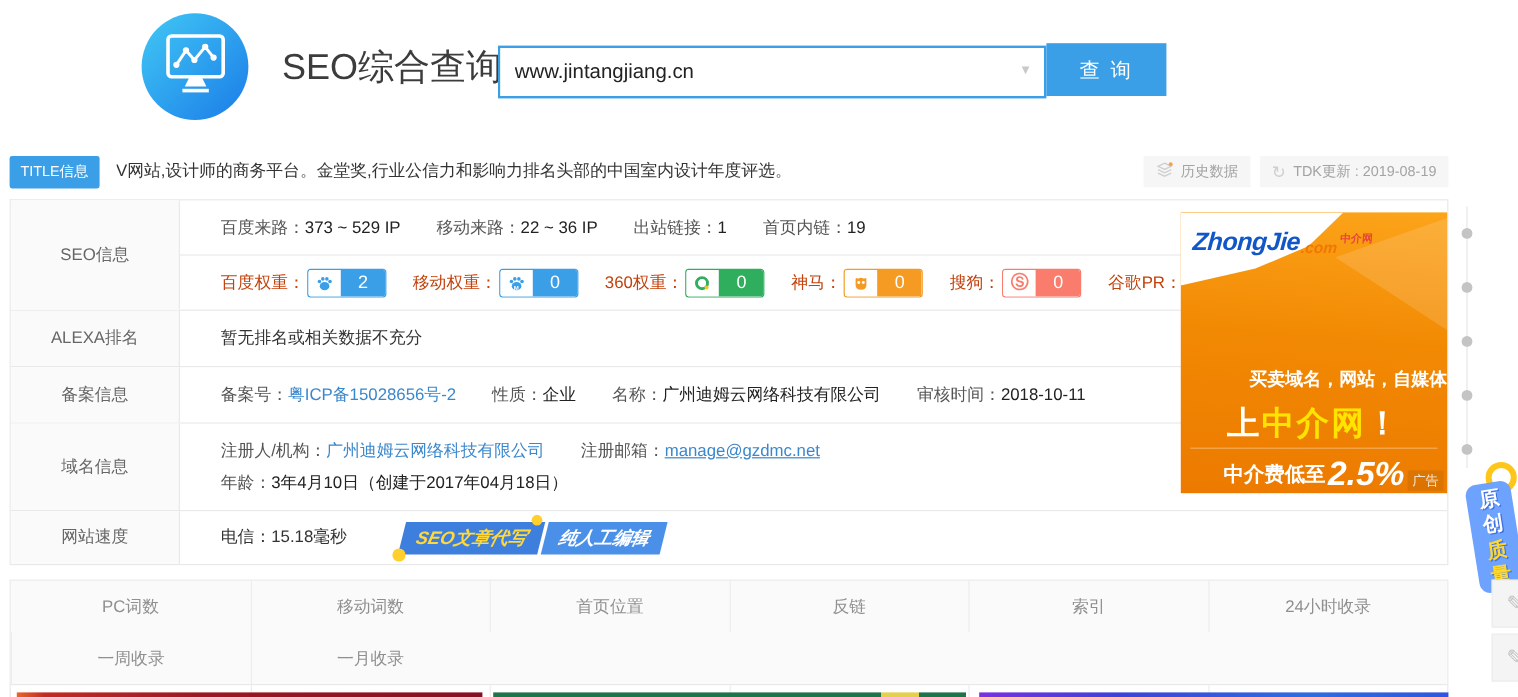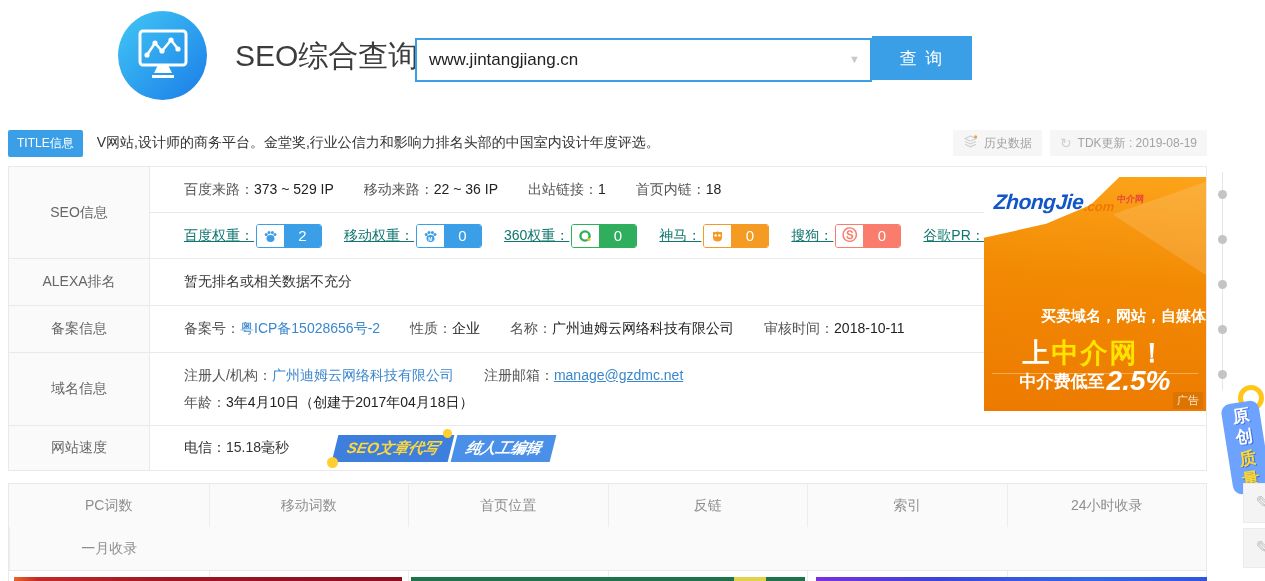--- a/index.html
+++ b/index.html
@@ -45,21 +45,21 @@
   .kv .v{color:#222;}
   .red{color:#f53c3c;}
   .blue-link{color:#3a87cc;text-decoration:none;cursor:pointer;}
   .blue-link.u{text-decoration:underline;}
   .h-alexa{height:46px;} .h-beian{height:46px;} .h-speed{height:44px;}
   .domain-content{flex-direction:column;align-items:flex-start;justify-content:center;gap:9px;height:72px;}
   .dline{display:flex;align-items:center;white-space:nowrap;}
 
   
   .witem{display:inline-flex;align-items:center;margin-right:22px;white-space:nowrap;}
-  .witem .k{color:#0f766e;margin-right:2px;text-decoration:underline;}
+  .witem .k{color:#c2410c;margin-right:2px;}
   .wbadge{display:inline-flex;height:24px;border-radius:3px;overflow:hidden;cursor:pointer;
           border:1px solid transparent;box-sizing:border-box;}
   .wbadge .ic{width:27px;background:#fff;display:flex;align-items:center;justify-content:center;}
   .wbadge .num{min-width:29px;color:#fff;display:flex;align-items:center;justify-content:center;
                font-size:15px;padding:0 4px;}
   .w-baidu{border-color:#3b9fe8;}  .w-baidu .num{background:#3b9fe8;}
   .w-360{border-color:#2fae5e;}    .w-360 .num{background:#2fae5e;}
   .w-shenma{border-color:#f59a23;} .w-shenma .num{background:#f59a23;}
   .w-sogou{border-color:#f97c6c;}  .w-sogou .num{background:#f97c6c;}
   .w-google{border-color:#3fae68;} .w-google .num{background:#3fae68;}
@@ -86,21 +86,21 @@
   .zj{position:absolute;left:10px;top:13px;display:flex;align-items:flex-end;transform:skewX(-4deg);}
   .zj1{color:#1257c8;font-size:21px;font-weight:bold;font-style:italic;letter-spacing:-0.5px;}
   .zj2{color:#f07800;font-size:13px;font-weight:bold;font-style:italic;margin-left:1px;}
   .zj3{color:#e8443a;font-size:9px;font-weight:bold;margin-left:2px;margin-bottom:8px;}
   .ad-line1{position:absolute;top:130px;width:100%;text-align:right;color:#fff;
             font-size:15px;font-weight:bold;white-space:nowrap;}
   .ad-line2{position:absolute;top:158px;width:100%;text-align:center;color:#fff;
             font-size:27px;font-weight:bold;letter-spacing:2px;white-space:nowrap;}
   .ad-line2 .hl{color:#ffe400;}
   .ad-divider{position:absolute;top:196px;left:8px;right:8px;height:1px;background:rgba(255,255,255,0.35);}
-  .ad-line3{position:absolute;top:188px;width:100%;text-align:center;color:#fff;white-space:nowrap;}
+  .ad-line3{position:absolute;top:202px;width:100%;text-align:center;color:#fff;white-space:nowrap;}
   .ad-line3 .p{font-size:17px;font-weight:bold;vertical-align:middle;}
   .ad-line3 .big{font-size:28px;font-weight:bold;font-style:italic;vertical-align:middle;margin-left:2px;}
   .ad-tag{position:absolute;right:3px;bottom:2px;color:rgba(255,255,255,0.8);font-size:11px;
           background:rgba(0,0,0,0.07);padding:1px 4px;}
 
   
   .stats{position:absolute;left:8px;top:483px;width:1199px;box-sizing:border-box;
          border:1px solid #e9e9e9;background:#fff;}
   .stats-row{display:grid;grid-template-columns:repeat(6,1fr);}
   .stats-head{background:#fafafa;color:#8f8f8f;font-size:14px;}
@@ -177,21 +177,21 @@
 
   <div class="info-table">
 
     <div class="irow">
       <div class="ilabel">SEO信息</div>
       <div class="seo-sub">
         <div class="seo-line">
           <span class="kv"><span class="k">百度来路：</span><span class="v red">373 ~ 529</span><span class="v"> IP</span></span>
           <span class="kv"><span class="k">移动来路：</span><span class="v">22 ~ 36 IP</span></span>
           <span class="kv"><span class="k">出站链接：</span><span class="v">1</span></span>
-          <span class="kv"><span class="k">首页内链：</span><span class="v">18</span></span>
+          <span class="kv"><span class="k">首页内链：</span><span class="v">19</span></span>
         </div>
         <div class="seo-line">
           <span class="witem">
             <span class="k">百度权重：</span>
             <span class="wbadge w-baidu">
               <span class="ic">
                 <svg width="15" height="14" viewBox="0 0 15 14">
                     <ellipse cx="7.5" cy="9.5" rx="4" ry="3.4" fill="#3b9fe8"></ellipse>
                     <circle cx="3.2" cy="5.6" r="1.5" fill="#3b9fe8"></circle>
                     <circle cx="6" cy="3.4" r="1.5" fill="#3b9fe8"></circle>
@@ -322,20 +322,21 @@
   </div>
 
   <div class="stats">
     <div class="stats-row stats-head">
       <div class="scell">PC词数</div>
       <div class="scell">移动词数</div>
       <div class="scell">首页位置</div>
       <div class="scell">反链</div>
       <div class="scell">索引</div>
       <div class="scell">24小时收录</div>
+      <div class="scell">一周收录</div>
       <div class="scell">一月收录</div>
     </div>
     <div class="stats-row stats-vals">
       <div class="scell">55</div>
       <div class="scell">13</div>
       <div class="scell">0</div>
       <div class="scell">18</div>
       <div class="scell">4944</div>
       <div class="scell">-</div>
       <div class="scell">-</div>

